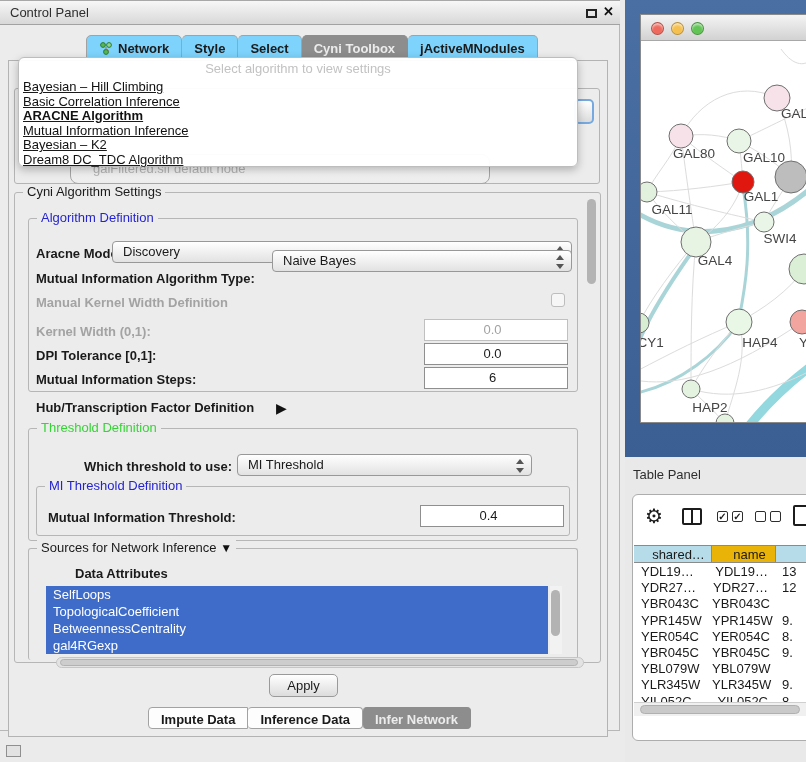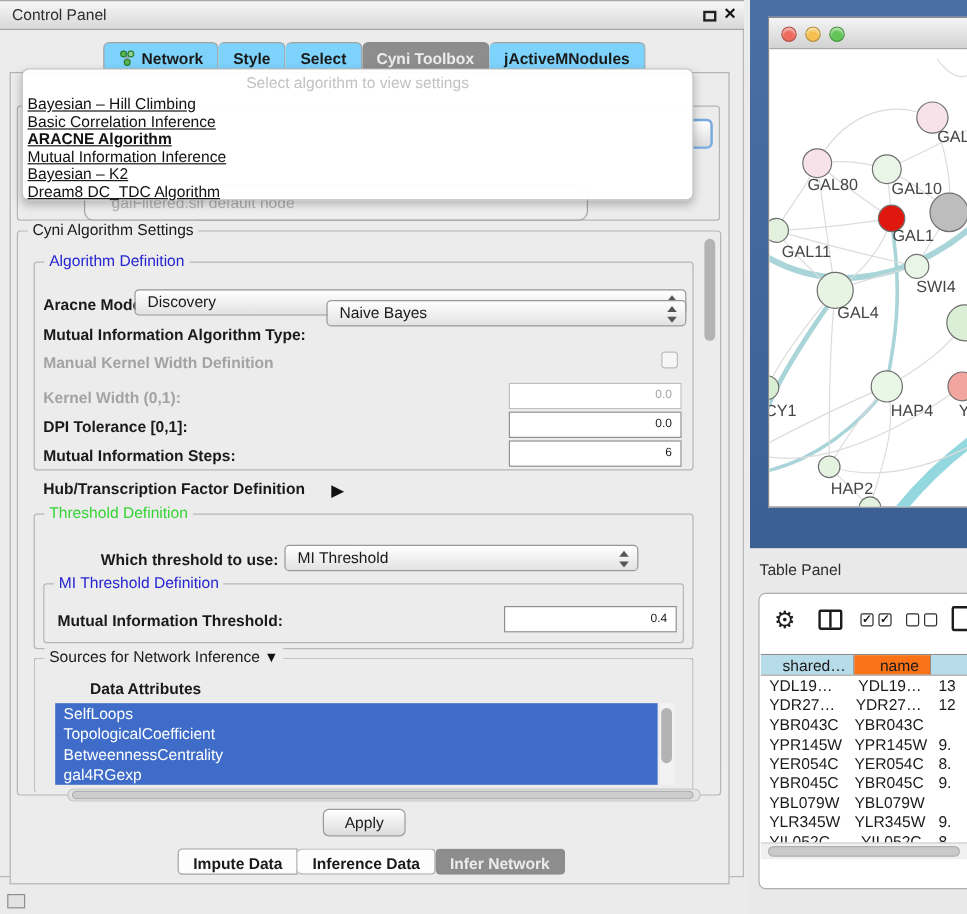--- a/index.html
+++ b/index.html
@@ -64,21 +64,21 @@
         font-size:13px; line-height:20px; padding-left:10px; white-space:nowrap; }
   .spin { position:absolute; right:7px; top:3px; width:8px; height:16px; }
   .spin::before { content:""; position:absolute; left:0; top:1px;
         border-left:4px solid transparent; border-right:4px solid transparent;
         border-bottom:5px solid #555; }
   .spin::after { content:""; position:absolute; left:0; bottom:1px;
         border-left:4px solid transparent; border-right:4px solid transparent;
         border-top:5px solid #555; }
 
   .field { position:absolute; background:#fff; border:1px solid #8f8f8f; height:22px;
-        font-size:10px; line-height:20px; text-align:right; padding-right:7px; }
+        font-size:13px; line-height:20px; text-align:center; padding-right:7px; }
   .field.dis { color:#a2a2a2; border-color:#c0c0c0; }
 
   .checkbox { position:absolute; width:14px; height:14px; border:1px solid #bdbdbd;
         border-radius:3px; background:#f6f6f6; }
 
   .arrow { font-size:12px; color:#111; }
 
   
   .attr-list { left:46px; top:586px; width:502px; height:68px; background:#3e6cc8; }
   .attr-item { height:17px; font-size:13px; line-height:17px; color:#fff; padding-left:7px; white-space:nowrap; }
@@ -128,21 +128,21 @@
   .gear { position:absolute; left:12px; top:9px; font-size:20px; color:#1c1c1c; }
   .colsicon { position:absolute; left:49px; top:13px; width:20px; height:17px; border:2px solid #1c1c1c; border-radius:2px; }
   .colsicon::after { content:""; position:absolute; left:7px; top:0; width:2px; height:13px; background:#1c1c1c; }
   .cbx { position:absolute; width:11px; height:11px; border:1.5px solid #2d2d2d; border-radius:2px;
         background:#fff; font-size:10px; font-weight:bold; line-height:9px; text-align:center; }
   .pageicon { position:absolute; left:160px; top:10px; width:16px; height:21px; border:2px solid #1c1c1c; border-radius:2px; background:#fff; }
   .thead { position:absolute; left:1px; top:50px; width:176px; height:18px; display:flex;
         border-top:1px solid #8a8a8a; border-bottom:1px solid #8a8a8a; font-size:13px; }
   .th { height:100%; line-height:17px; text-align:center; border-right:1px solid #8a8a8a; overflow:hidden; white-space:nowrap;padding-left:12px; }
   .th.c1 { width:78px; background:#b6dbe9; }
-  .th.c2 { width:64px; background:#f97316; }
+  .th.c2 { width:64px; background:#eab308; }
   .th.c3 { width:34px; background:#b6dbe9; border-right:none; }
   .trows { position:absolute; left:1px; top:69px; width:176px; height:140px; overflow:hidden; }
   .tr { display:flex; height:16.2px; font-size:13px; line-height:16px; }
   .td { overflow:hidden; white-space:nowrap; }
   .td.c1 { width:78px; padding-left:7px; }
   .td.c2 { width:64px; text-align:right; padding-right:8px; }
   .td.c3 { width:34px; padding-left:6px; }
   .t-hscroll { position:absolute; left:1px; top:207px; width:176px; height:14px;
         background:#f0f0f0; border-top:1px solid #cfcfcf; }
   .t-hthumb { position:absolute; left:6px; top:2px; width:160px; height:9px;

